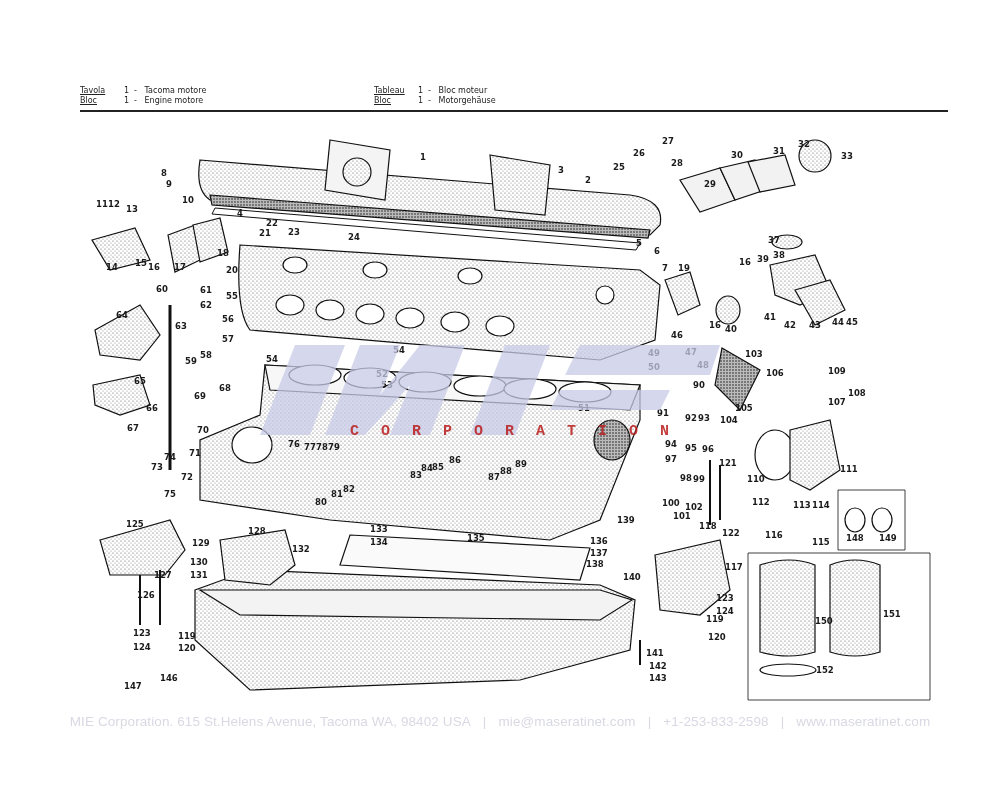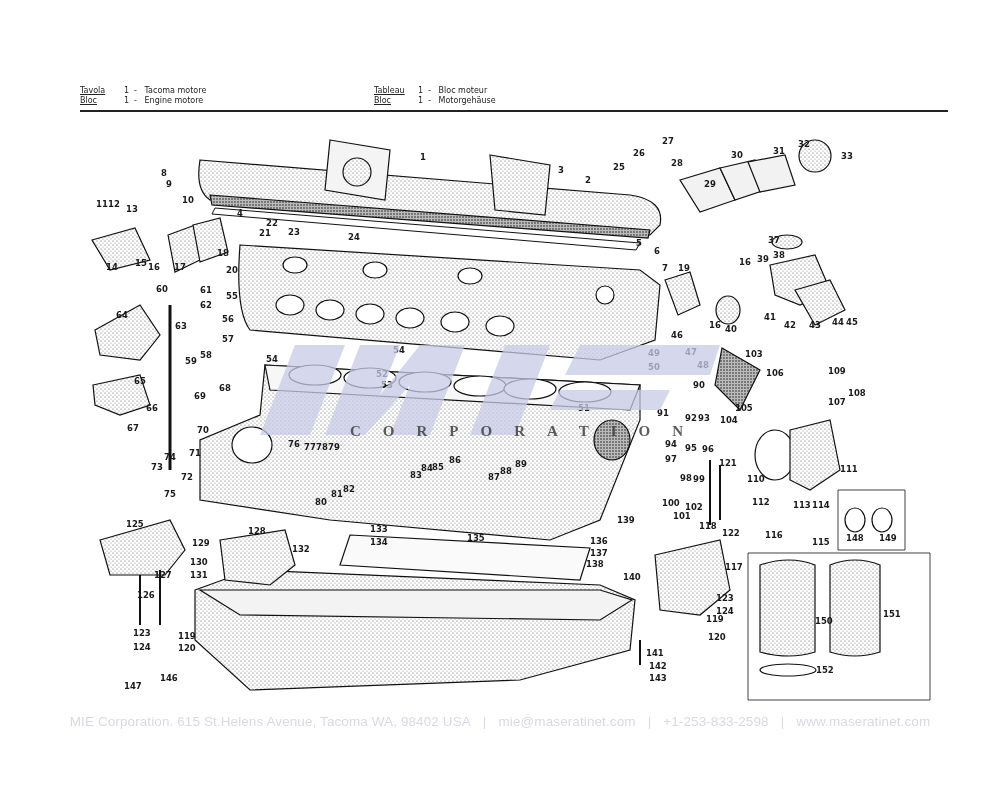--- a/index.html
+++ b/index.html
@@ -7,21 +7,21 @@
   .hdr{position:absolute;font-size:8px;line-height:10px;color:#222;}
   .hdr span{display:inline-block;}
   .hdr .k{width:44px;text-decoration:underline;}
   .hdr .n{width:10px;}
   .rule{position:absolute;left:80px;top:110px;width:868px;height:1.5px;background:#222;}
   svg.dia{position:absolute;left:0;top:0;}
   .lbl{font-family:"DejaVu Sans",sans-serif;font-size:8.5px;font-weight:bold;fill:#1a1a1a;}
   .footer{position:absolute;left:0;top:714px;width:1000px;text-align:center;font-family:"Liberation Sans",sans-serif;font-size:13.5px;color:#d9d9e4;letter-spacing:0.1px;}
   .footer span{margin:0 6px;}
   .wm-mie{position:absolute;left:250px;top:340px;width:470px;height:100px;}
-  .wm-corp{position:absolute;left:350px;top:423px;font-family:Liberation Serif, serif;font-size:15px;font-weight:bold;letter-spacing:22px;color:#404040;opacity:0.85;}
+  .wm-corp{position:absolute;left:350px;top:423px;font-family:Liberation Mono, monospace;font-size:15px;font-weight:bold;letter-spacing:22px;color:#b91c1c;opacity:0.85;}
 </style>
 </head>
 <body>
 
 <div class="hdr" style="left:80px;top:86px;">
   <div>
     <span class="k">Tavola</span><span class="n">1</span><span style="width:8px">-</span> <span>Tacoma motore</span>
   </div>
   <div>
     <span class="k">Bloc</span><span class="n">1</span><span style="width:8px">-</span> <span>Engine motore</span>

